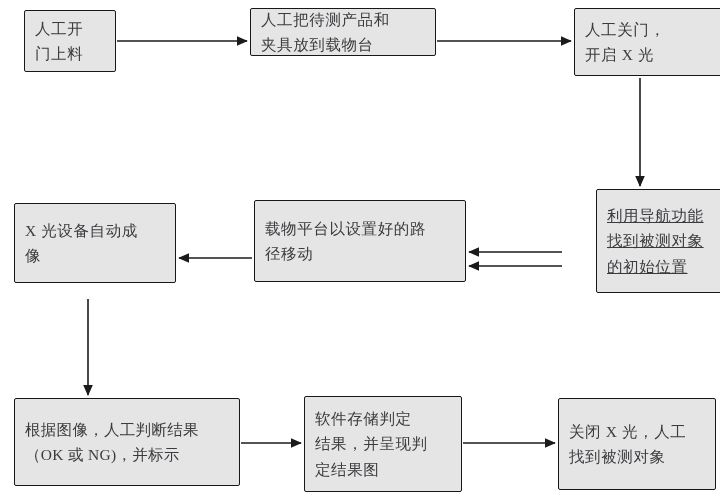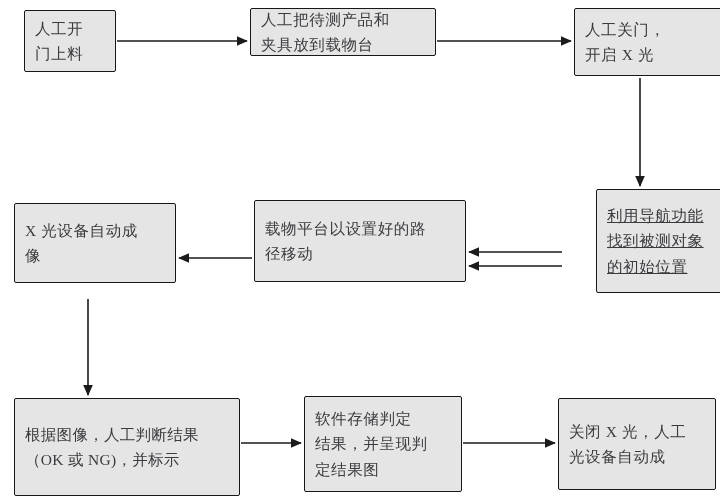--- a/index.html
+++ b/index.html
@@ -48,21 +48,21 @@
     color: #3b3b3f;
   }
 
   
   #n1 { left: 24px;  top: 10px;  width: 92px;  height: 62px; }
   #n2 { left: 250px; top: 8px;   width: 186px; height: 48px; }
   #n3 { left: 574px; top: 8px;   width: 170px; height: 68px; }
   #n4 { left: 596px; top: 189px; width: 152px; height: 104px; text-decoration: underline; }
   #n5 { left: 254px; top: 200px; width: 212px; height: 82px; }
   #n6 { left: 14px;  top: 203px; width: 162px; height: 80px; justify-content: center; }
-  #n7 { left: 14px;  top: 398px; width: 226px; height: 98px; }
+  #n7 { left: 14px;  top: 398px; width: 226px; height: 88px; }
   #n8 { left: 304px; top: 396px; width: 158px; height: 96px; align-items: center; }
   #n9 { left: 558px; top: 398px; width: 158px; height: 92px; }
 
   #n1 .node-label { font-size: 15.5px; }
   #n7 .node-label { letter-spacing: 0.3px; }
 </style>
 </head>
 <body>
 
 <div id="canvas">
@@ -130,16 +130,16 @@
   </div>
 
   <div class="node" id="n8">
     <span class="node-label">软件存储判定
 结果，并呈现判
 定结果图</span>
   </div>
 
   <div class="node" id="n9">
     <span class="node-label">关闭 X 光，人工
-光设备自动成</span>
+找到被测对象</span>
   </div>
 
 </div>
 
 </body></html>

